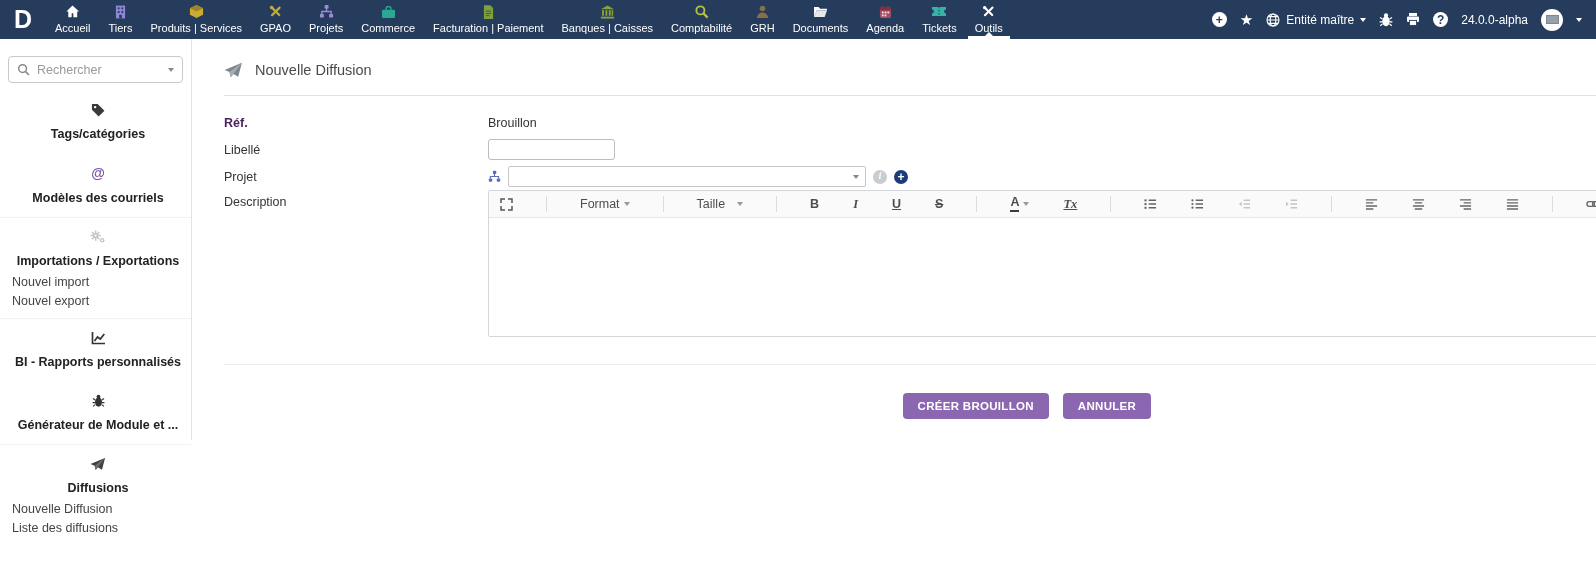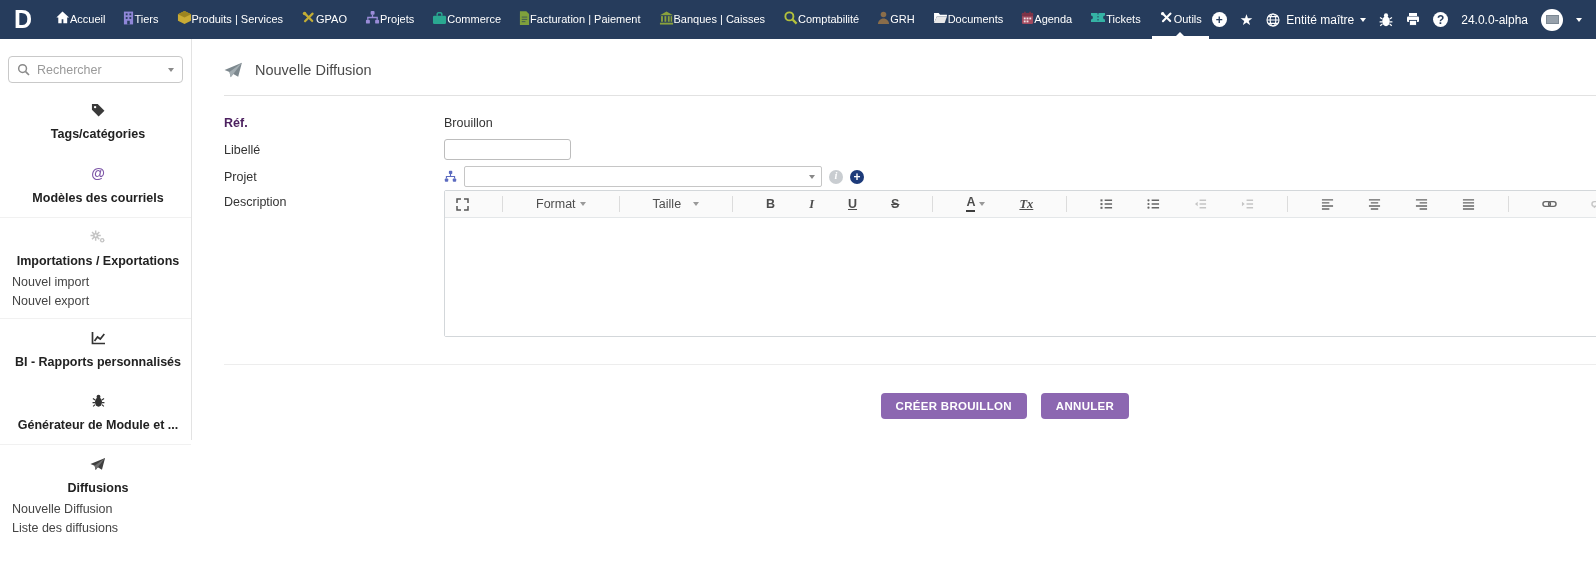--- a/index.html
+++ b/index.html
@@ -3,21 +3,21 @@
 <meta charset="utf-8">
 <style>
   * { box-sizing: border-box; margin: 0; padding: 0; }
   html,body { width:1596px; height:584px; overflow:hidden; }
   body { font-family:"Liberation Sans","DejaVu Sans",sans-serif; font-size:12.5px; color:#333; background:#fff; }
 
   
   .topbar { height:39px; background:#263c5c; color:#fff; display:flex; align-items:stretch; }
   .logo { width:46px; display:flex; align-items:center; justify-content:center; font-size:25px; font-weight:bold; color:#fff; }
   .menu { display:flex; align-items:stretch; }
-  .mi { position:relative; display:flex; align-items:center; justify-content:flex-end; padding:3px 9px 5px; font-size:11px; white-space:nowrap; cursor:pointer; }
+  .mi { position:relative; display:flex; flex-direction:column; align-items:center; justify-content:flex-end; padding:3px 9px 5px; font-size:11px; white-space:nowrap; cursor:pointer; }
   .mi .ic { height:17px; display:flex; align-items:center; margin-bottom:2px; }
   .mi.active::after { content:""; position:absolute; left:2px; right:2px; bottom:0; height:3px; background:#fff; }
   .mi.active::before { content:""; position:absolute; left:50%; bottom:3px; margin-left:-4px; border-left:4px solid transparent; border-right:4px solid transparent; border-bottom:4px solid #fff; }
   .topright { margin-left:auto; display:flex; align-items:center; gap:13px; padding-right:14px; font-size:12px; }
   .roundicon { width:15px; height:15px; border-radius:50%; background:#fff; color:#263c5c; display:flex; align-items:center; justify-content:center; font-weight:bold; font-size:12px; line-height:1; }
   .star { font-size:15px; color:#fff; }
   .entity { display:flex; align-items:center; gap:6px; font-weight:normal; }
   .caret { width:0; height:0; border-left:3.5px solid transparent; border-right:3.5px solid transparent; border-top:4px solid currentColor; display:inline-block; }
   .avatar { width:22px; height:22px; border-radius:50%; background:#fff; display:flex; align-items:center; justify-content:center; overflow:hidden; }
   .avatar .photo { width:13px; height:9px; background:#97a1ab; border:1px solid #7c8893; }
@@ -34,21 +34,21 @@
   .sb-head .sic { width:17px; display:flex; justify-content:center; align-items:center; flex:none; }
   .sb-sub { padding:2.5px 8px 2.5px 12px; color:#444; cursor:pointer; }
 
   
   .main { flex:1; padding:0 56px 0 32px; }
   .page-title { display:flex; align-items:center; gap:12px; margin-top:23px; font-size:14.5px; color:#4a4a4a; }
   .title-hr { border:none; border-top:1px solid #e2e2e2; margin-top:17px; }
   .form { margin-top:13px; }
   .frow { display:flex; align-items:center; min-height:27px; }
   .frow.top { align-items:flex-start; }
-  .flabel { width:220px; flex:none; color:#333; }
+  .flabel { width:264px; flex:none; color:#333; }
   .flabel.ref { color:#4d2160; font-weight:bold; }
   .txtinput { width:127px; height:21px; border:1px solid #bdbdbd; border-radius:3px; font-family:inherit; font-size:12px; padding:0 5px; }
   .projrow { display:flex; align-items:center; gap:7px; flex:1; }
   .combo { width:358px; height:21px; border:1px solid #c6c6c6; border-radius:2px; background:#fff; position:relative; cursor:pointer; }
   .combo .caret { position:absolute; right:6px; top:8px; color:#888; }
   .miniround { width:14px; height:14px; border-radius:50%; display:flex; align-items:center; justify-content:center; color:#fff; font-size:10.5px; font-weight:bold; line-height:1; cursor:pointer; }
   .info { background:#c9cdd1; font-family:"Liberation Serif",serif; font-style:italic; }
   .addbtn { background:#1d3b7a; font-size:12px; }
 
   

